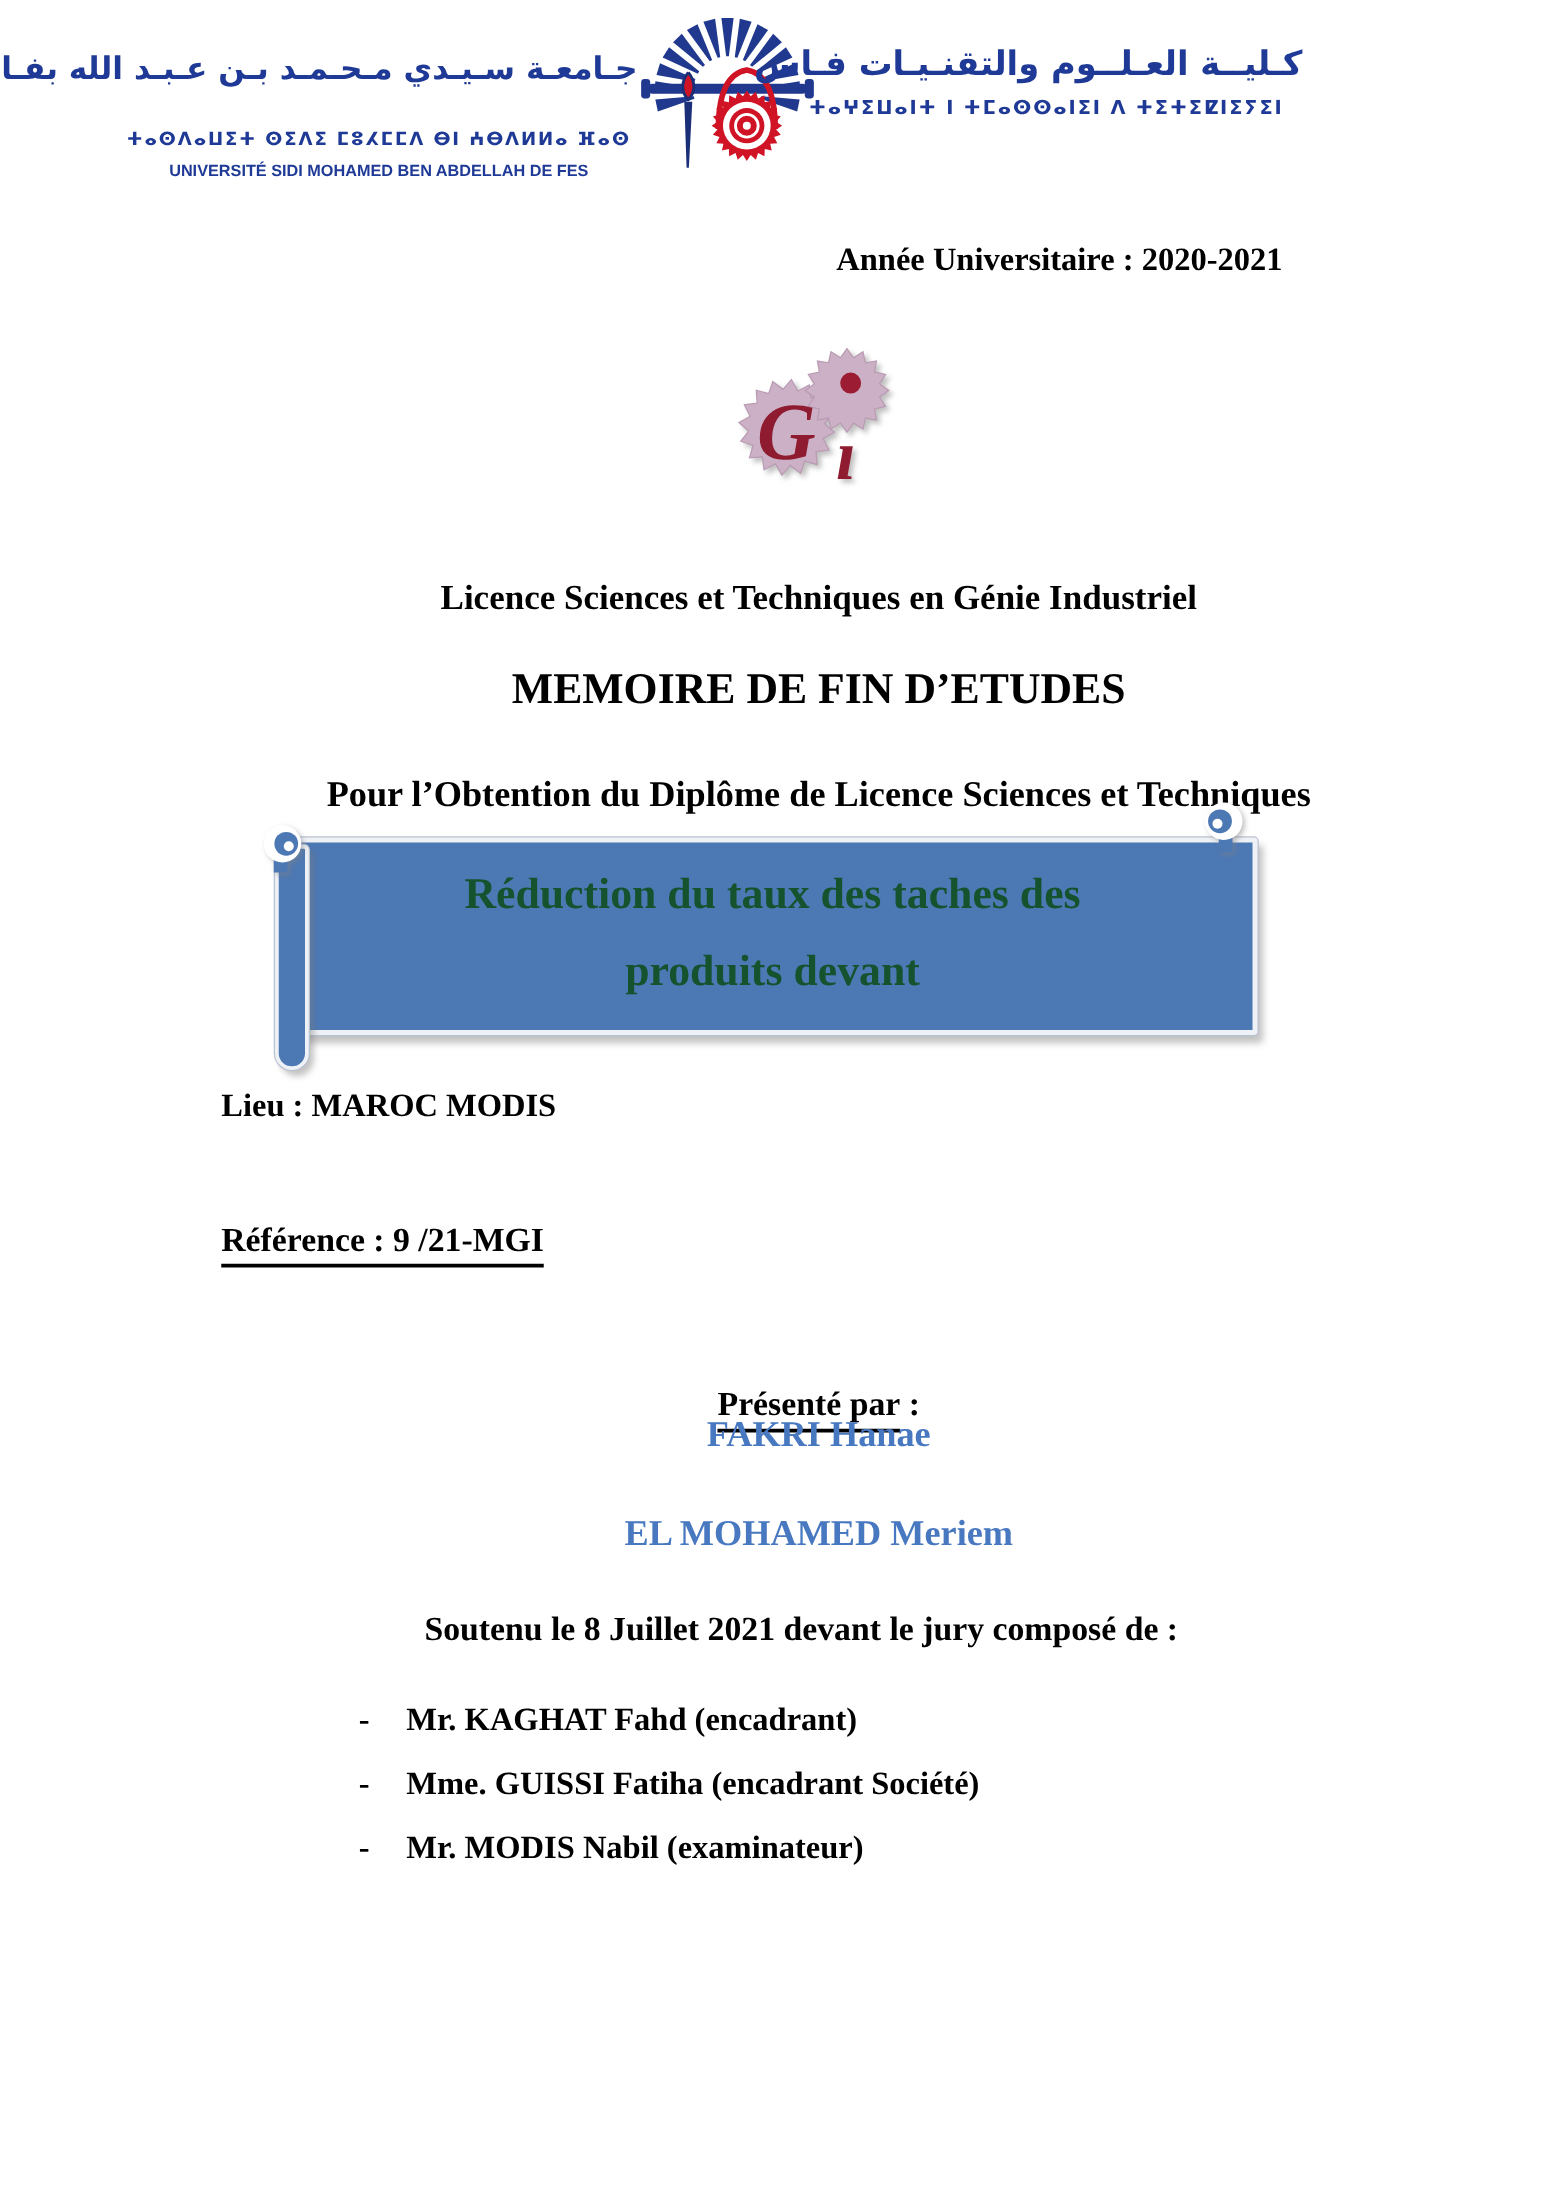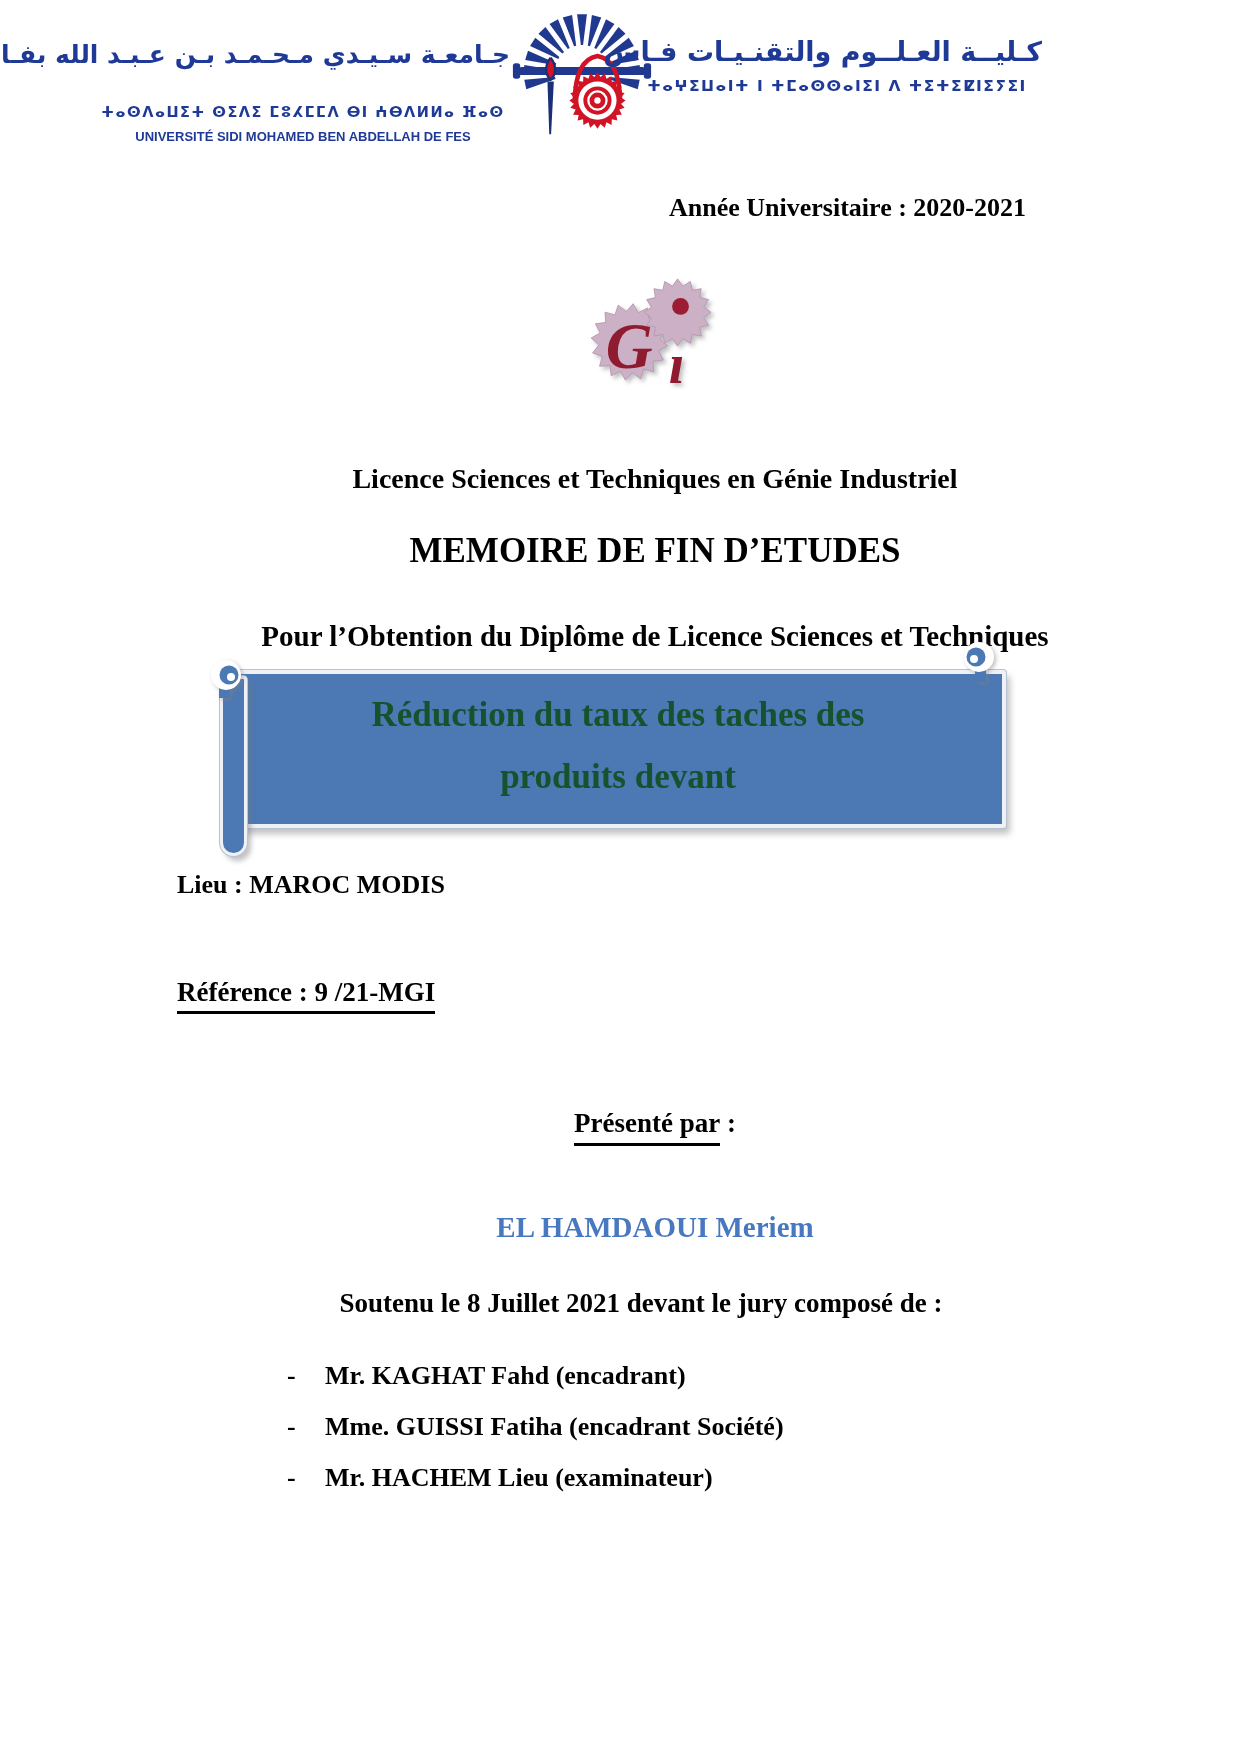--- a/index.html
+++ b/index.html
@@ -141,31 +141,32 @@
   </div>
 
   <div class="abs lieu">Lieu : MAROC MODIS</div>
   <div class="abs reference">
     <span class="u-line">Référence : 9 /21-MGI</span>
   </div>
 
   <div class="abs center-col presente">
     <span class="u-line">Présenté par</span><span> :</span>
   </div>
-  <div class="abs center-col author author2">EL HAMDAOUI Meriem</div>
+  <div class="abs center-col author author1">FAKRI Hanae</div>
+  <div class="abs center-col author author2">EL MOHAMED Meriem</div>
 
   <div class="abs soutenu">Soutenu le 8 Juillet 2021 devant le jury composé de :</div>
   <div class="abs jury">
     <div class="jury-row">
       <span class="dash">-</span>
       <span>Mr. KAGHAT Fahd (encadrant)</span>
     </div>
     <div class="jury-row">
       <span class="dash">-</span>
       <span>Mme. GUISSI Fatiha (encadrant Société)</span>
     </div>
     <div class="jury-row">
       <span class="dash">-</span>
-      <span>Mr. HACHEM Lieu (examinateur)</span>
+      <span>Mr. MODIS Nabil (examinateur)</span>
     </div>
   </div>
 
 </div>
 
 </body></html>

